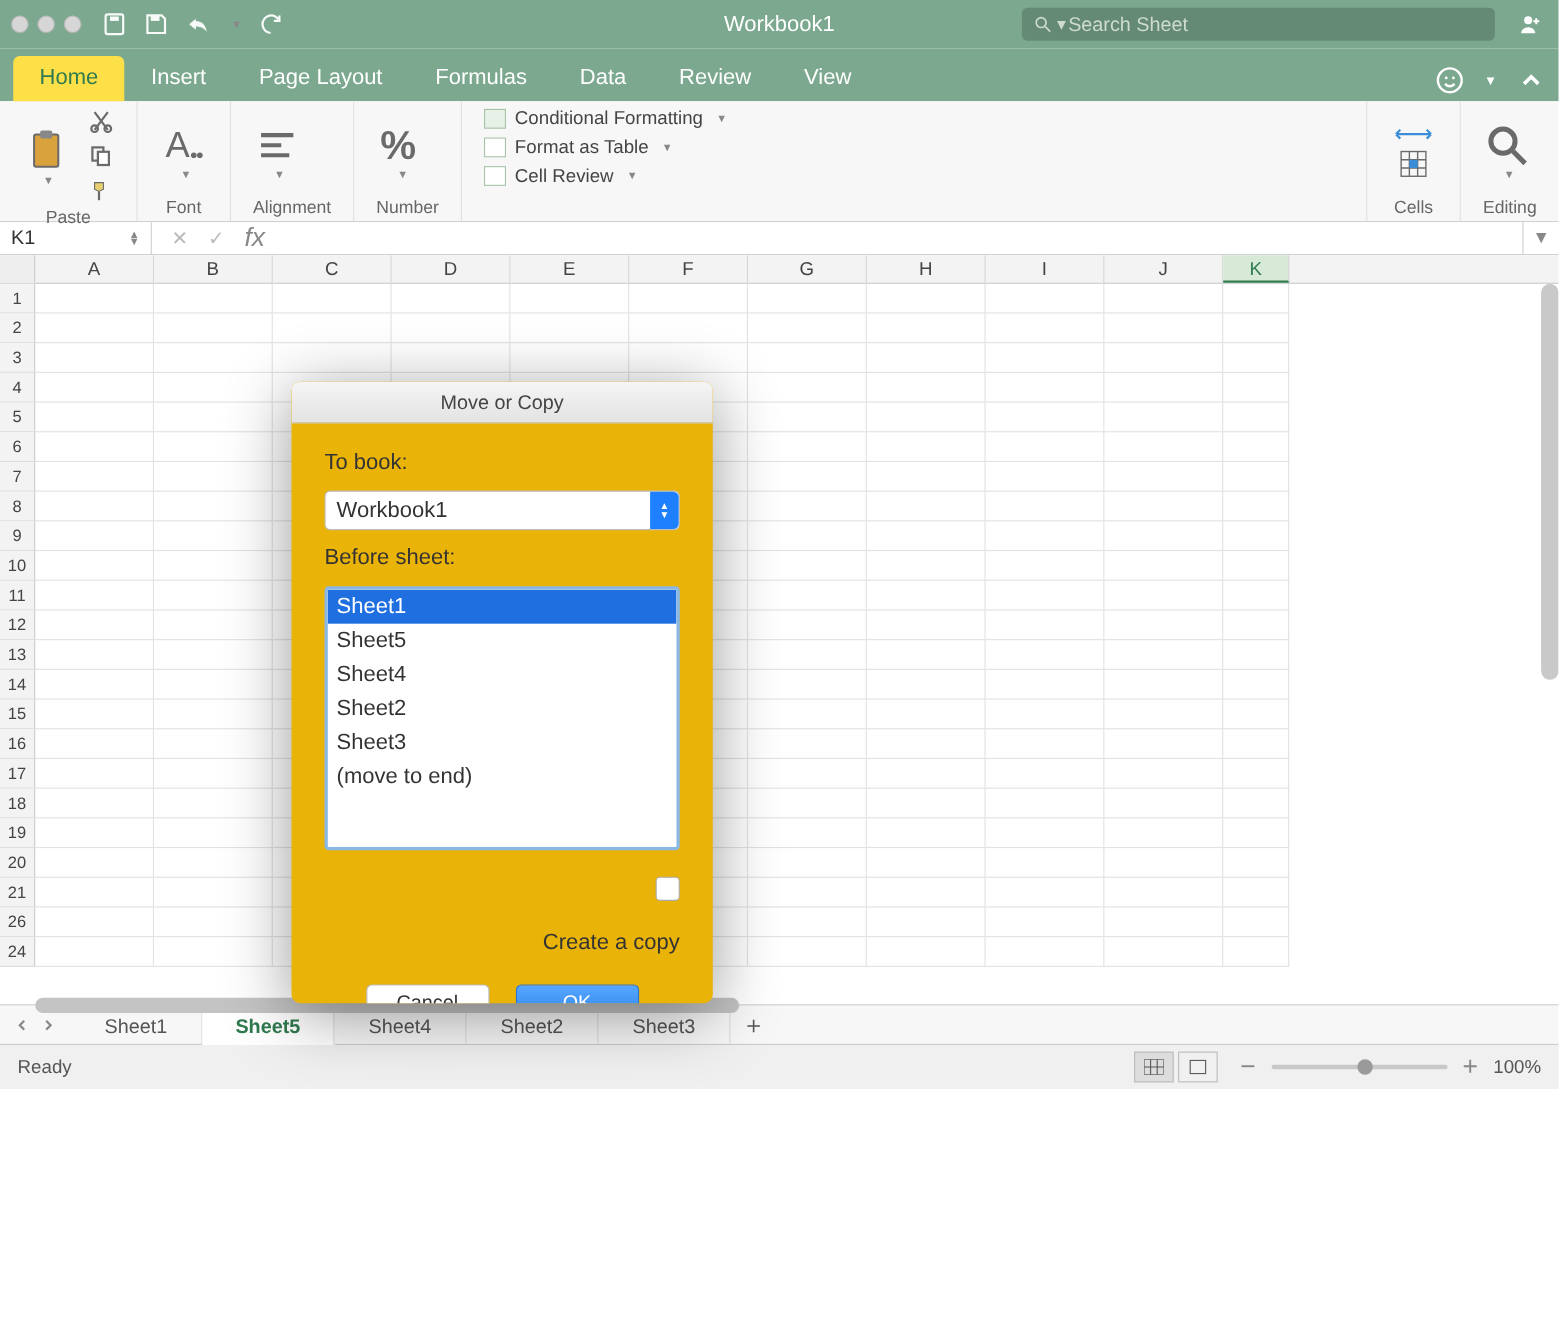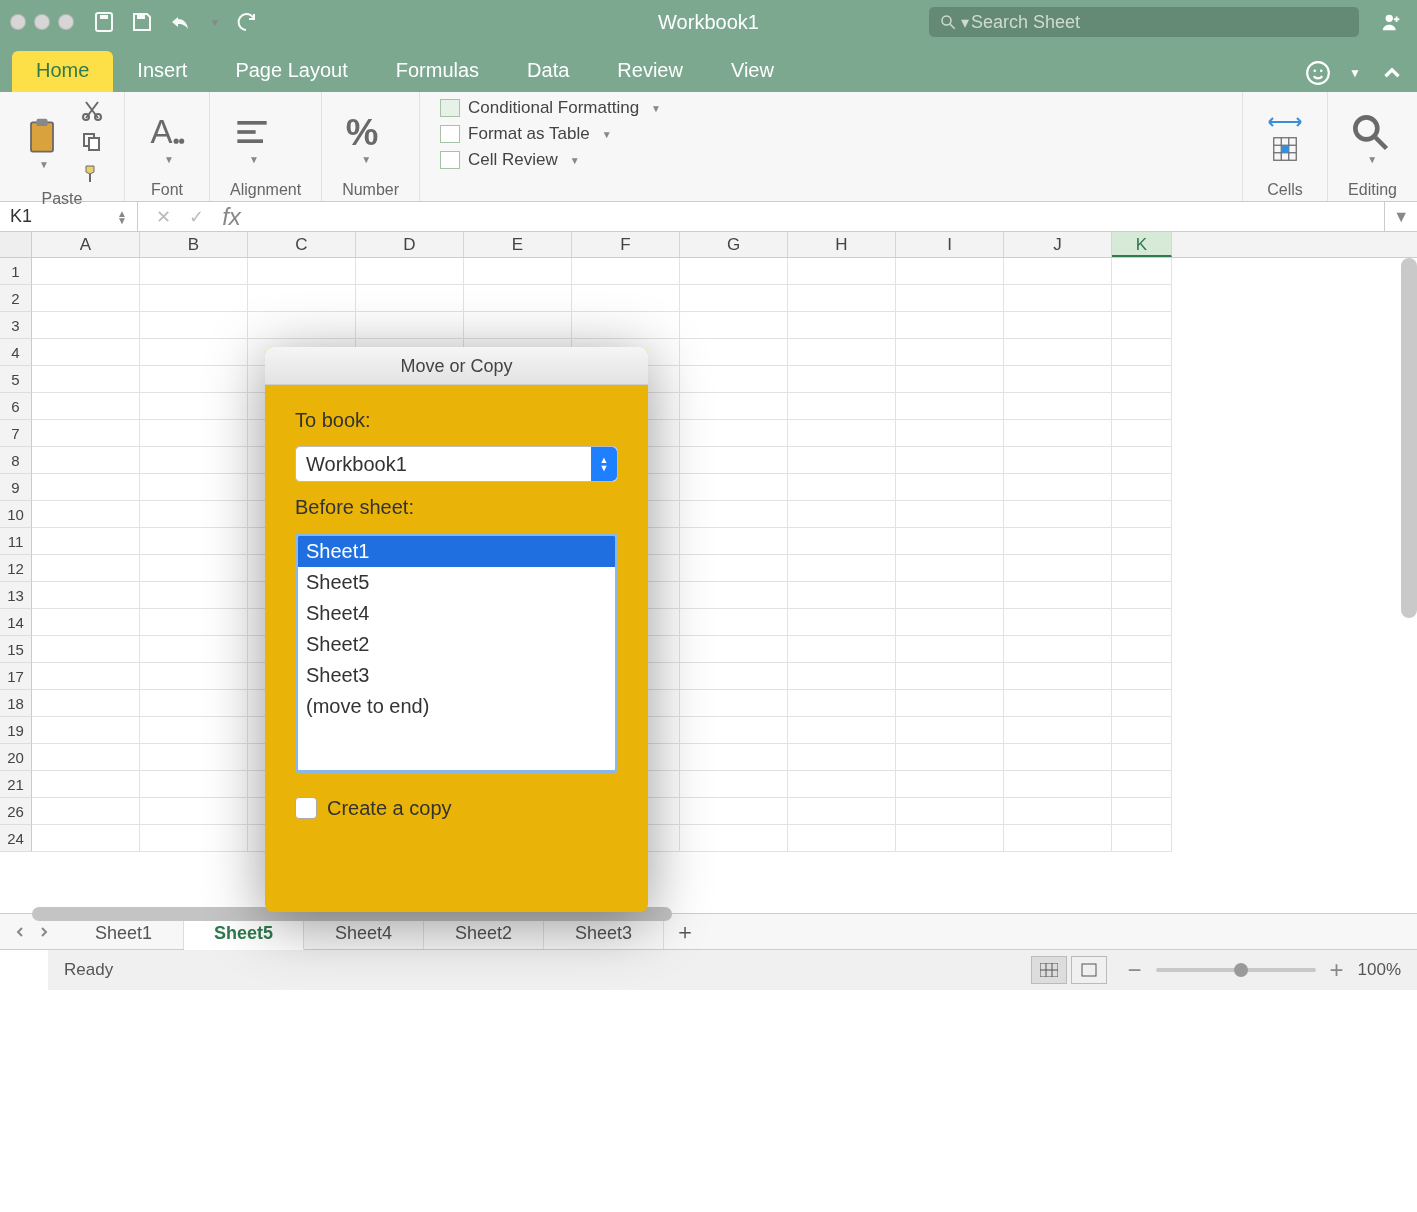--- a/index.html
+++ b/index.html
@@ -84,41 +84,41 @@
 
     
     .sheetbar { height:36px; background:#f7f7f7; border-bottom:1px solid #ccc; display:flex; align-items:stretch; }
     .sheetnav { display:flex; align-items:center; gap:8px; padding:0 12px; color:#888; }
     .sheetnav svg { width:16px; height:16px; fill:#888; }
     .sheet-tab { min-width:120px; padding:0 18px; display:flex; align-items:center; justify-content:center; font-size:18px; color:#555; border-right:1px solid #ddd; border-top:3px solid transparent; }
     .sheet-tab.active { color:#2f7a4e; font-weight:600; border-top:3px solid #2f7a4e; background:#fff; border-bottom:1px solid #fff; margin-bottom:-1px; }
     .sheet-add { width:42px; display:flex; align-items:center; justify-content:center; font-size:22px; color:#555; }
 
     
-    .statusbar { height:40px; background:#f0f0f0; display:flex; align-items:center; padding:0 16px; font-size:17px; color:#555;margin-left:48px; }
+    .statusbar { height:40px; background:#f0f0f0; display:flex; align-items:center; padding:0 16px; font-size:17px; color:#555; }
     .statusbar .spacer { flex:1; }
     .view-btns { display:flex; gap:4px; }
     .view-btn { width:36px; height:28px; border:1px solid #bbb; display:flex; align-items:center; justify-content:center; }
     .view-btn.active { background:#ddd; }
     .zoom { display:flex; align-items:center; gap:14px; margin-left:20px; }
     .zoom-track { width:160px; height:4px; background:#c8c8c8; position:relative; border-radius:2px; }
     .zoom-thumb { position:absolute; left:78px; top:-5px; width:14px; height:14px; background:#9a9a9a; border-radius:50%; }
 
     
     .dialog-backdrop { position:absolute; left:265px; top:347px; width:383px; height:565px; filter: drop-shadow(0 10px 30px rgba(0,0,0,.4)); }
     .dialog { width:100%; height:100%; background:#eab308; border-radius:8px; overflow:hidden; display:flex; flex-direction:column; }
     .dialog-title { height:38px; background:linear-gradient(#f5f5f5,#e3e3e3); border-bottom:1px solid #ccc; text-align:center; line-height:38px; font-size:18px; color:#444; }
     .dialog-body { flex:1; padding:24px 30px 16px; display:flex; flex-direction:column; gap:14px; font-size:20px; color:#333; }
     .combo { width:100%; height:36px; background:#fff; border:1px solid #bbb; border-radius:5px; display:flex; align-items:center; padding:0 0 0 10px; }
     .combo-arrows { width:26px; height:100%; background:#1f80ff; border-top-right-radius:5px; border-bottom-right-radius:5px; display:flex; flex-direction:column; align-items:center; justify-content:center; margin-left:auto; }
     .combo-arrows span { font-size:9px; color:#fff; line-height:8px; }
     .listbox { width:100%; height:240px; background:#fff; border:3px solid #8ab8e6; border-radius:4px; overflow:auto; }
     .listitem { padding:4px 8px; font-size:20px; color:#333; }
     .listitem.sel { background:#1f6fe0; color:#fff; }
-    .chk-row { display:flex; align-items:flex-start; gap:10px; margin-top:10px; }
+    .chk-row { display:flex; align-items:flex-end; gap:27px; margin-top:10px;flex-direction:column; }
     .chk { width:22px; height:22px; border:1px solid #aaa; border-radius:4px; background:#fff; }
     .dialog-btns { display:flex; justify-content:center; gap:24px; margin-top:12px; }
     .btn { width:112px; height:32px; border-radius:5px; font-size:18px; display:flex; align-items:center; justify-content:center; }
     .btn-cancel { background:#fff; border:1px solid #bbb; color:#333; }
     .btn-ok { background:linear-gradient(#57a7ff,#2e84ec); color:#fff; border:1px solid #2e74d0; }
   </style>
 </head>
 <body>
 
 <div class="titlebar">
@@ -546,20 +546,34 @@
           <div class="cell"></div>
           <div class="cell"></div>
           <div class="cell"></div>
           <div class="cell"></div>
           <div class="cell"></div>
           <div class="cell"></div>
           <div class="cell"></div>
           <div class="cell" style="width: 60px;"></div>
         </div>
         <div class="grow">
+          <div class="rowhdr">16</div>
+          <div class="cell"></div>
+          <div class="cell"></div>
+          <div class="cell"></div>
+          <div class="cell"></div>
+          <div class="cell"></div>
+          <div class="cell"></div>
+          <div class="cell"></div>
+          <div class="cell"></div>
+          <div class="cell"></div>
+          <div class="cell"></div>
+          <div class="cell" style="width: 60px;"></div>
+        </div>
+        <div class="grow">
           <div class="rowhdr">17</div>
           <div class="cell"></div>
           <div class="cell"></div>
           <div class="cell"></div>
           <div class="cell"></div>
           <div class="cell"></div>
           <div class="cell"></div>
           <div class="cell"></div>
           <div class="cell"></div>
           <div class="cell"></div>
@@ -722,15 +736,19 @@
         <div class="listitem">Sheet5</div>
         <div class="listitem">Sheet4</div>
         <div class="listitem">Sheet2</div>
         <div class="listitem">Sheet3</div>
         <div class="listitem">(move to end)</div>
       </div>
       <div class="chk-row">
         <div class="chk"></div>
         <span>Create a copy</span>
       </div>
+      <div class="dialog-btns">
+        <div class="btn btn-cancel">Cancel</div>
+        <div class="btn btn-ok">OK</div>
+      </div>
     </div>
   </div>
 </div>
 
 </body></html>

